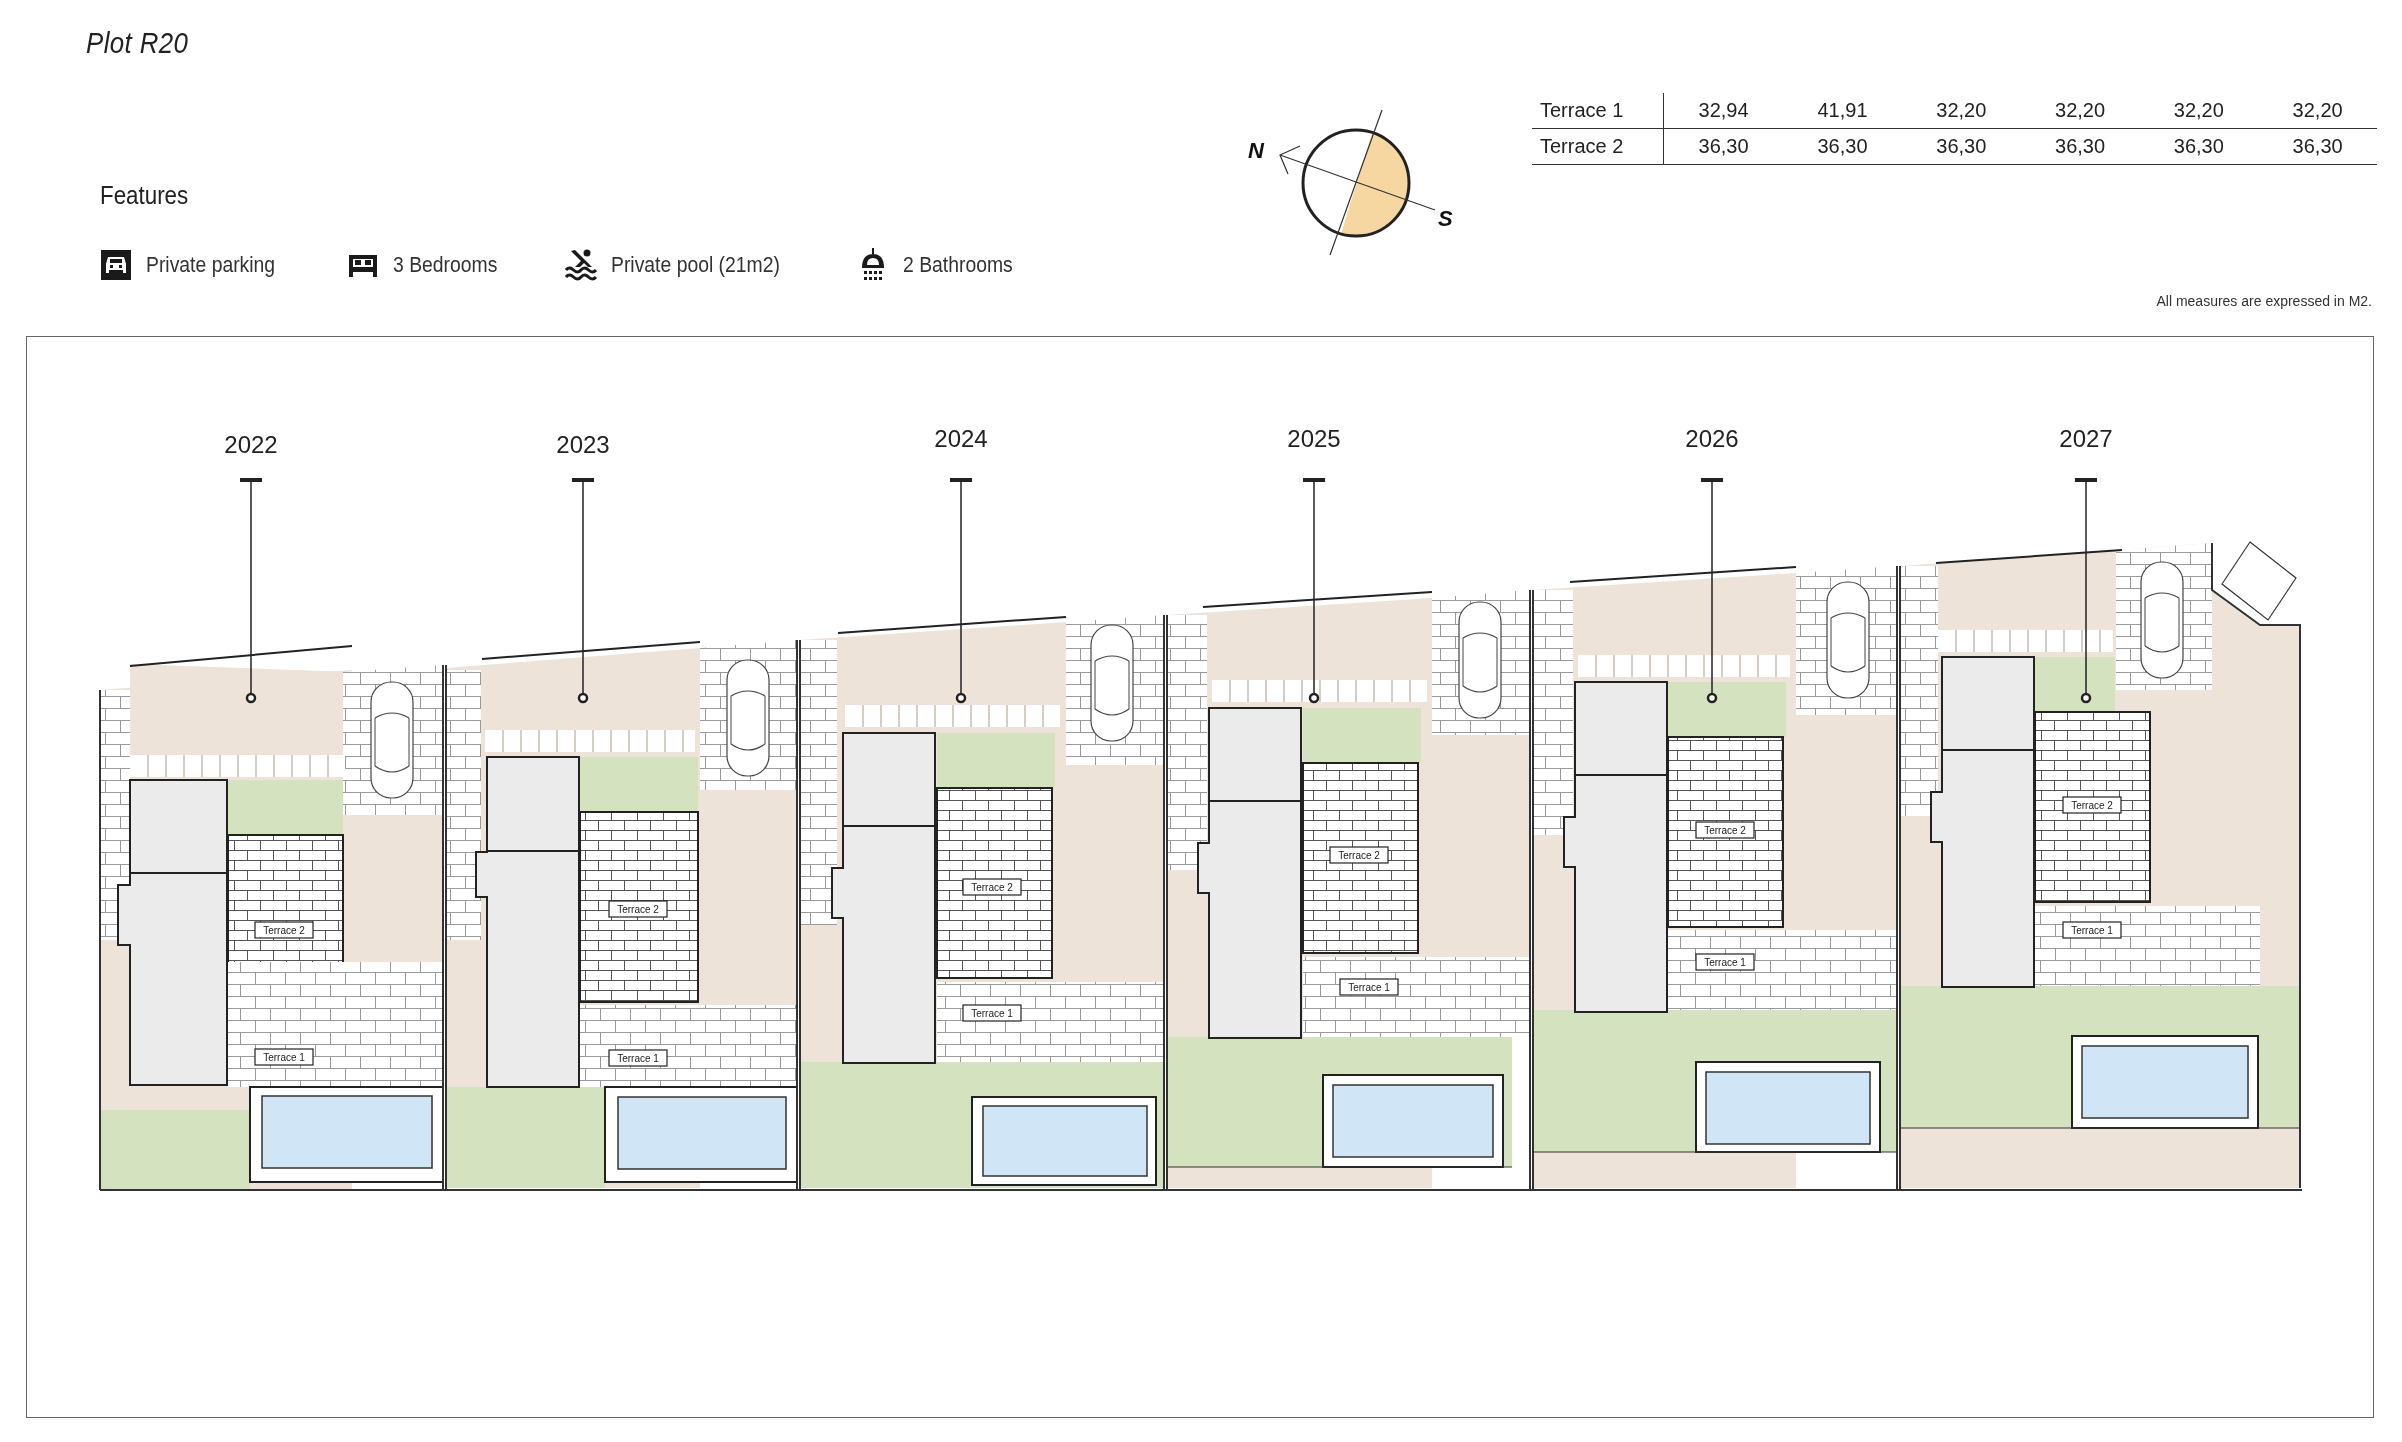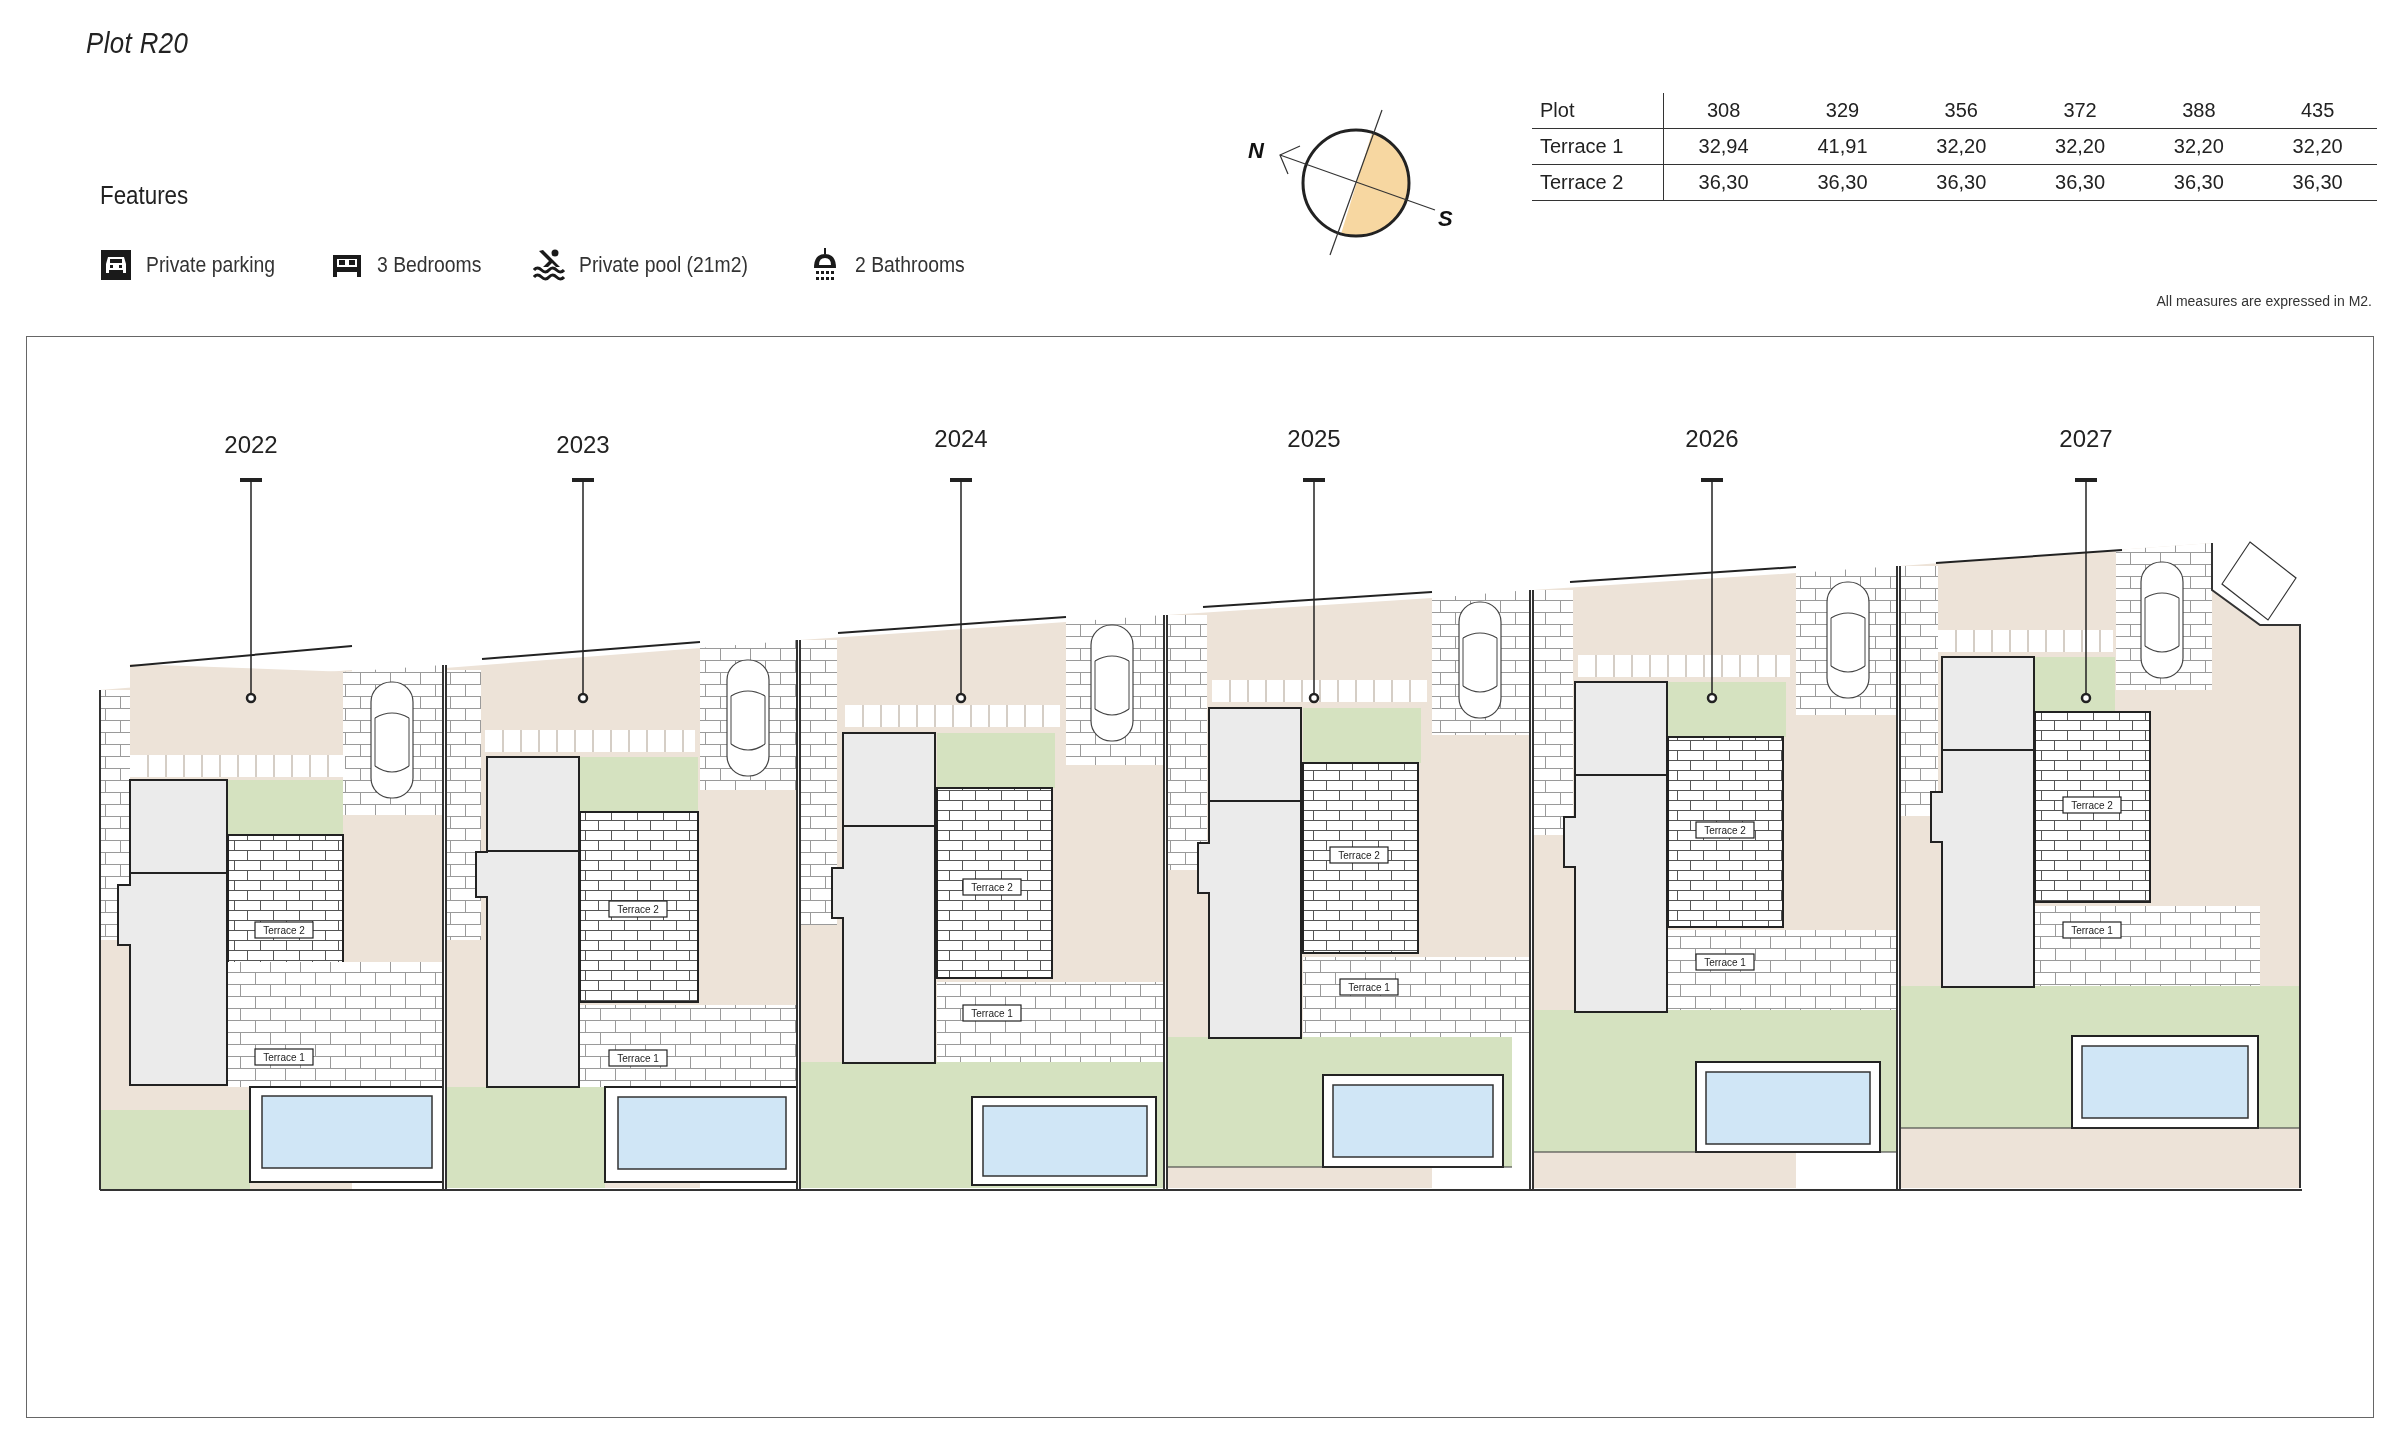--- a/index.html
+++ b/index.html
@@ -1,19 +1,19 @@
 <!DOCTYPE html>
 <html><head>
 <meta charset="utf-8">
 <style>
   html,body{margin:0;padding:0;background:#fff;}
   body{width:2402px;height:1442px;position:relative;overflow:hidden;font-family:"Liberation Sans","DejaVu Sans",sans-serif;color:#1a1a1a;}
   .title{position:absolute;left:86px;top:26px;font-size:30px;font-style:italic;font-weight:300;letter-spacing:0.5px;color:#222;font-family:"Liberation Sans",sans-serif;transform:scaleX(0.86);transform-origin:left;}
   .features-h{position:absolute;left:100px;top:180px;font-size:26px;color:#222;transform:scaleX(0.86);transform-origin:left;}
-  .features{position:absolute;left:100px;top:248px;display:flex;}
+  .features{position:absolute;left:100px;top:248px;display:flex;gap:16px;}
   .feat{display:flex;align-items:center;margin-right:38px;}
   .feat .ico{width:32px;height:34px;display:inline-block;margin-right:14px;}
   .feat .lbl{font-size:22px;color:#333;transform:scaleX(0.88);transform-origin:left;white-space:nowrap;}
   .compass{position:absolute;left:1230px;top:100px;width:240px;height:160px;}
   table.areas{position:absolute;left:1532px;top:93px;width:845px;border-collapse:collapse;font-size:20px;color:#222;}
   table.areas th, table.areas td{height:35px;padding:0 8px;text-align:center;font-weight:normal;border-bottom:1.5px solid #333;}
   table.areas th:first-child, table.areas td:first-child{text-align:left;width:115px;border-right:1.5px solid #333;}
   table.areas tr.head th{border-bottom:2px solid #333;}
   table.areas tr.head th:first-child{border-right:1.5px solid #333;}
   .note{position:absolute;right:30px;top:293px;font-size:14px;color:#333;}
@@ -91,29 +91,20 @@
   <line x1="152" y1="10" x2="100" y2="155" stroke="#333" stroke-width="1.2"></line>
   <line x1="50" y1="55" x2="205" y2="110" stroke="#333" stroke-width="1.2"></line>
   <polyline points="70,46 50,55 58,74" fill="none" stroke="#333" stroke-width="1.2"></polyline>
   <text x="18" y="58" font-size="22" font-style="italic" font-weight="bold" fill="#111">N</text>
   <text x="208" y="126" font-size="22" font-style="italic" font-weight="bold" fill="#111">S</text>
 </svg>
 
 <table class="areas">
   <tbody>
   <tr>
-    <td>Plot</td>
-    <td>308</td>
-    <td>329</td>
-    <td>356</td>
-    <td>372</td>
-    <td>388</td>
-    <td>435</td>
-  </tr>
-  <tr>
     <td>Terrace 1</td>
     <td>32,94</td>
     <td>41,91</td>
     <td>32,20</td>
     <td>32,20</td>
     <td>32,20</td>
     <td>32,20</td>
   </tr>
   <tr>
     <td>Terrace 2</td>

